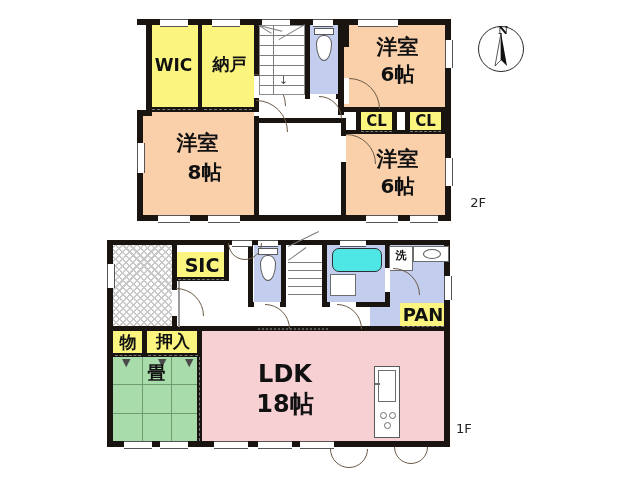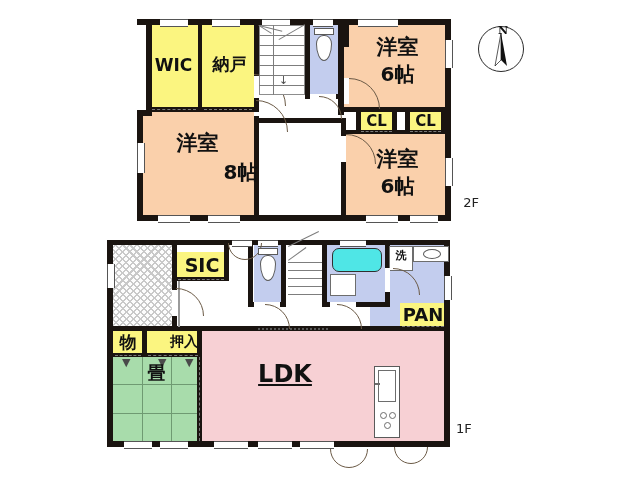--- a/index.html
+++ b/index.html
@@ -250,33 +250,33 @@
       <div class="stair-line" style="left:0px; top:0px; width:15px; height:1px; transform:rotate(32deg); transform-origin:left top;"></div>
       <div class="stair-line" style="left:0px; top:0px; width:24px; height:1px; transform:rotate(14deg); transform-origin:left top;"></div>
       <div class="stair-line" style="left:46px; top:0px; width:30px; height:1px; transform:rotate(150deg); transform-origin:left top;"></div>
       <div class="arrow-mark" style="left:20px; top:50px;">↓</div>
     </div>
 
     <div class="lbl lbl-jp lbl-small" style="left:146px; top:57px; width:55px;">WIC</div>
     <div class="lbl lbl-jp lbl-small" style="left:201px; top:56px; width:57px;">納戸</div>
 
     <div class="lbl lbl-jp lbl-room" style="left:137px; top:132px; width:121px;">洋室</div>
-    <div class="lbl lbl-jp lbl-area" style="left:137px; top:162px; width:135px;padding-left:36px;">8帖</div>
+    <div class="lbl lbl-jp lbl-area" style="left:137px; top:162px; width:135px;">8帖</div>
 
 
     <div class="lbl lbl-jp lbl-room" style="left:344px; top:36px; width:107px;">洋室</div>
     <div class="lbl lbl-jp lbl-area" style="left:344px; top:64px; width:107px;">6帖</div>
 
     <div class="lbl lbl-jp lbl-room" style="left:344px; top:148px; width:107px;">洋室</div>
     <div class="lbl lbl-jp lbl-area" style="left:344px; top:176px; width:107px;">6帖</div>
 
     <div class="lbl lbl-jp lbl-tiny" style="left:360px; top:114px; width:33px; font-size:15px;">CL</div>
     <div class="lbl lbl-jp lbl-tiny" style="left:409px; top:114px; width:33px; font-size:15px;">CL</div>
 
-    <div class="lbl lbl-floor" style="left:456px; top:196px; width:30px; text-align:center;">2F</div>
+    <div class="lbl lbl-floor" style="left:456px; top:196px; width:30px; text-align:right;">2F</div>
   </div>
 
   <div class="abs" style="left:0; top:0; width:640px; height:480px;">
 
     <div class="fill f-hatch" style="left:113px; top:245px; width:62px; height:83px;"></div>
 
     <div class="fill f-yellow" style="left:176px; top:252px; width:52px; height:28px;"></div>
 
     <div class="fill f-white" style="left:176px; top:280px; width:62px; height:48px;"></div>
     <div class="fill f-white" style="left:228px; top:245px; width:24px; height:83px;"></div>
@@ -403,25 +403,26 @@
     <div class="burner" style="left:380px; top:412px; width:7px; height:7px;"></div>
     <div class="burner" style="left:389px; top:412px; width:7px; height:7px;"></div>
     <div class="burner" style="left:384px; top:422px; width:7px; height:7px;"></div>
 
     <div class="arrow-mark" style="left:122px; top:357px;">▼</div>
     <div class="arrow-mark" style="left:158px; top:357px;">▼</div>
     <div class="arrow-mark" style="left:185px; top:357px;">▼</div>
 
     <div class="lbl lbl-jp" style="left:176px; top:256px; width:52px; font-size:19px;">SIC</div>
     <div class="lbl lbl-jp" style="left:113px; top:334px; width:30px; font-size:17px;">物</div>
-    <div class="lbl lbl-jp" style="left:157px; top:334px; width:54px; font-size:14px;">押入</div>
+    <div class="lbl lbl-jp" style="left:146px; top:334px; width:54px; font-size:17px;font-family:Liberation Mono, monospace;">押入</div>
 
     <div class="lbl lbl-jp" style="left:113px; top:364px; width:87px; font-size:18px;">畳</div>
 
-    <div class="lbl lbl-jp lbl-room" style="left:215px; top:362px; width:140px; font-size:24px;text-decoration:underline;">LDK</div>
+    <div class="lbl lbl-jp lbl-room" style="left:215px; top:362px; width:140px; font-size:24px;">LDK</div>
+    <div class="lbl lbl-jp lbl-area" style="left:215px; top:392px; width:140px; font-size:24px;">18帖</div>
 
     <div class="lbl lbl-jp" style="left:390px; top:250px; width:22px; font-size:11px;">洗</div>
     <div class="lbl lbl-jp" style="left:400px; top:306px; width:46px; font-size:18px;">PAN</div>
 
     <div class="lbl lbl-floor" style="left:456px; top:422px; width:30px; text-align:left;">1F</div>
   </div>
 
   <div class="abs" style="left:478px; top:26px; width:46px; height:46px;">
     <div class="compass-ring" style="left:0; top:0; width:46px; height:46px;"></div>
     <svg width="46" height="46" style="position:absolute; left:0; top:0;">

